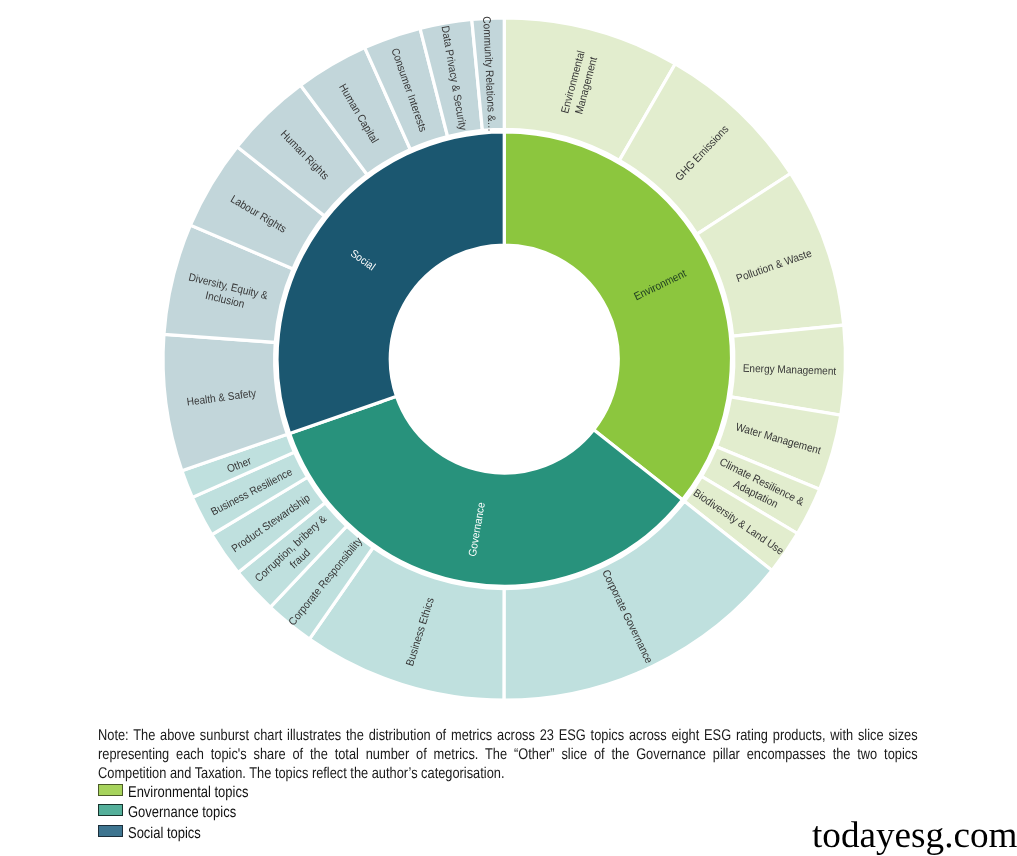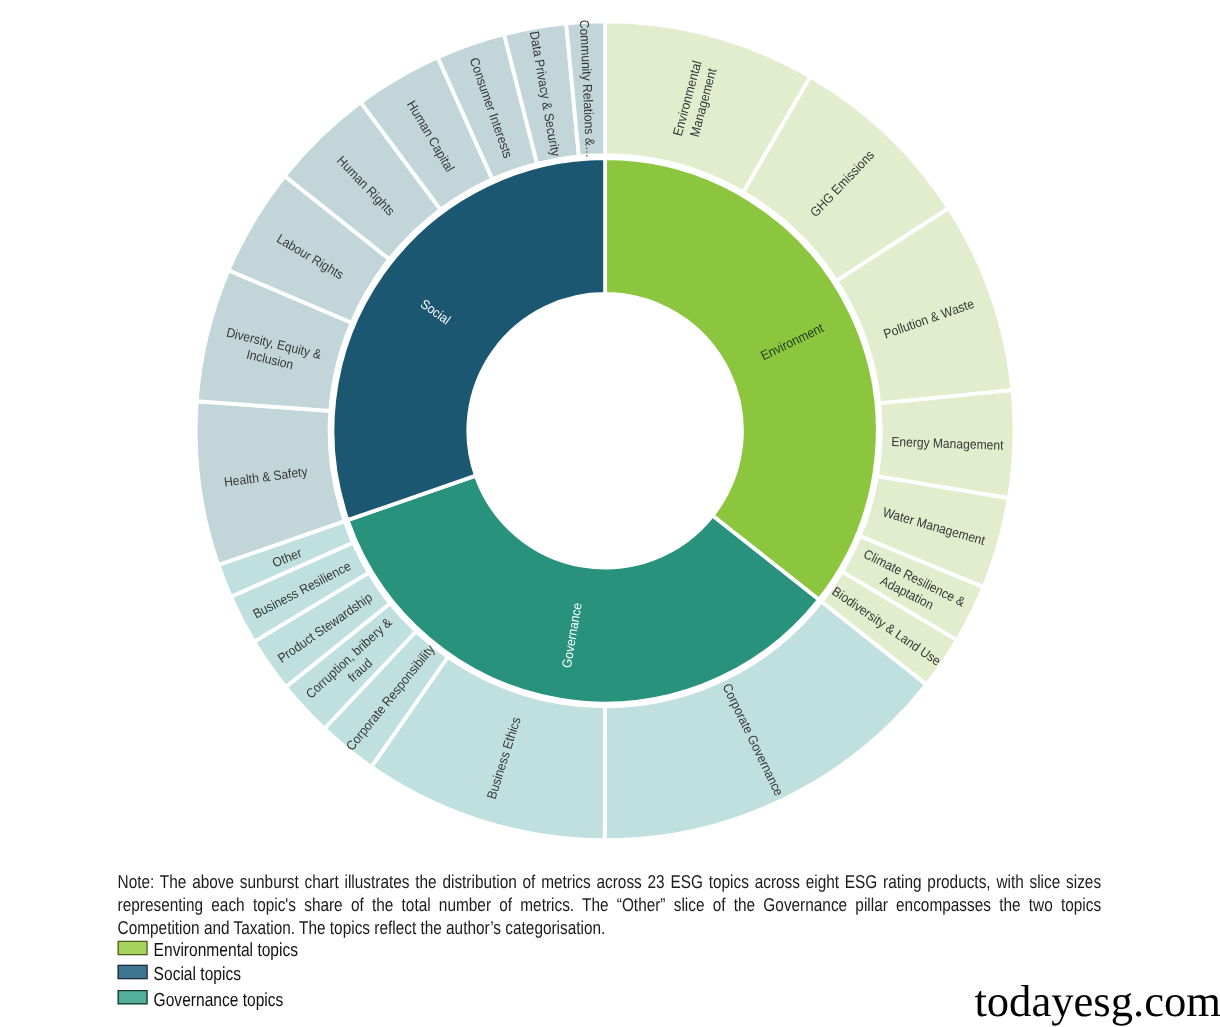--- a/index.html
+++ b/index.html
@@ -176,22 +176,22 @@
         <text text-anchor="middle" font-size="11" fill="#373737" font-family="&quot;Liberation Sans&quot;,sans-serif"><tspan x="0" y="4.84">Community Relations &amp;…</tspan></text>
       </g>
     </svg>
   <div class="note">Note: The above sunburst chart illustrates the distribution of metrics across 23 ESG topics across eight ESG rating products, with slice sizes representing each topic's share of the total number of metrics. The “Other” slice of the Governance pillar encompasses the two topics Competition and Taxation. The topics reflect the author’s categorisation.</div>
   <div class="legend">
       <div class="legend-row">
         <div class="swatch" style="background: rgb(166, 211, 92); border-color: rgb(76, 91, 40);"></div>
         <div class="legend-label">Environmental topics</div>
       </div>
       <div class="legend-row">
+        <div class="swatch" style="background: rgb(84, 175, 154); border-color: rgb(23, 51, 45);"></div>
+        <div class="legend-label">Governance topics</div>
+      </div>
+      <div class="legend-row">
         <div class="swatch" style="background: rgb(62, 117, 144); border-color: rgb(28, 46, 58);"></div>
         <div class="legend-label">Social topics</div>
-      </div>
-      <div class="legend-row">
-        <div class="swatch" style="background: rgb(84, 175, 154); border-color: rgb(23, 51, 45);"></div>
-        <div class="legend-label">Governance topics</div>
       </div>
     </div>
   <div class="watermark">todayesg.com</div>
 </div>
 
 </body></html>

